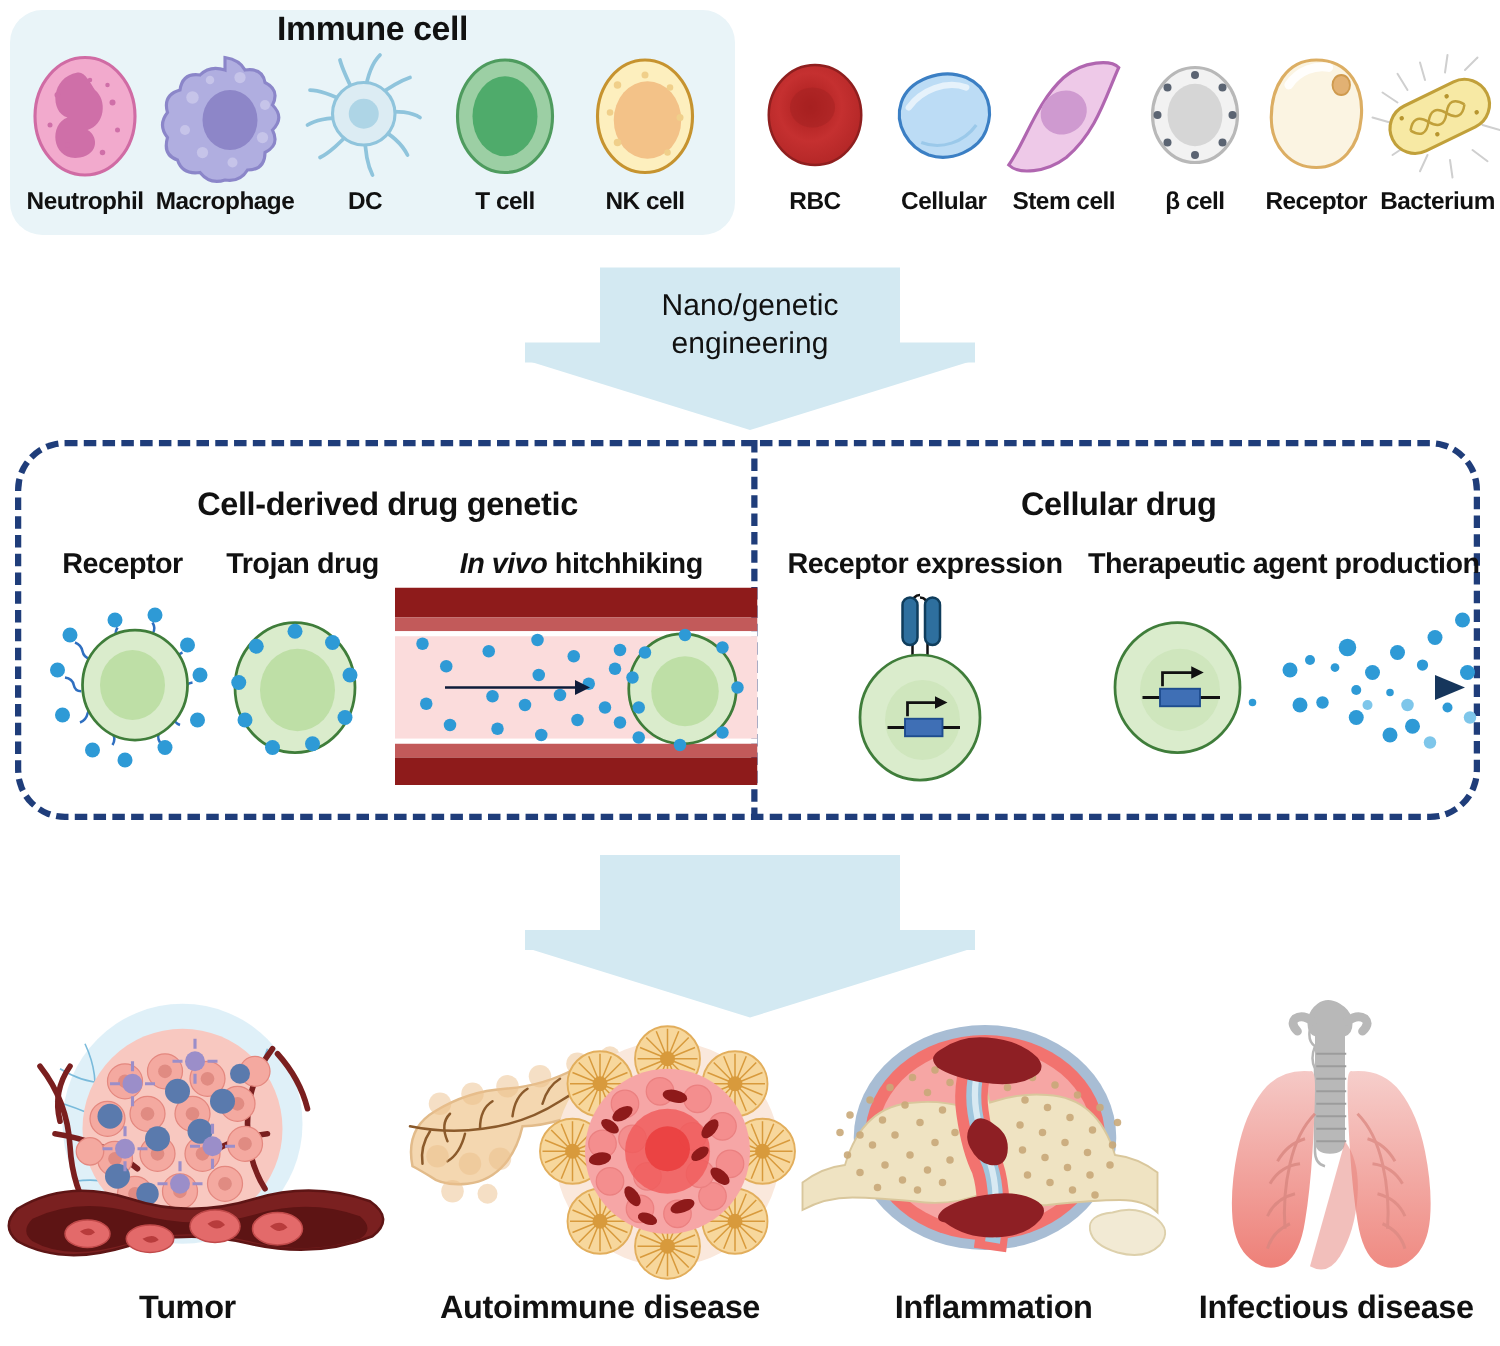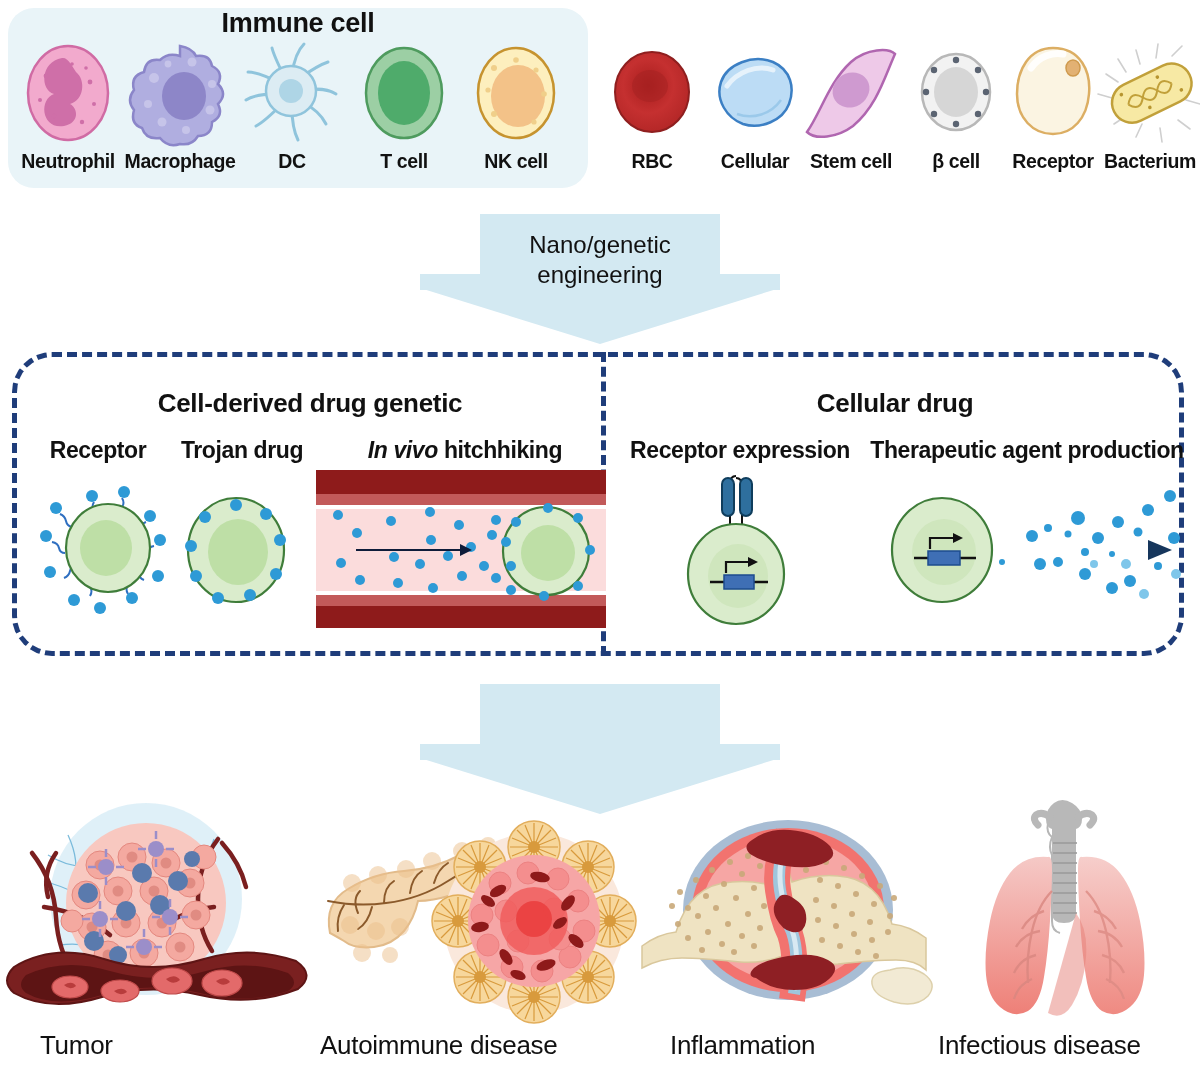--- a/index.html
+++ b/index.html
@@ -36,22 +36,22 @@
   .sectitle{font-size:26px;font-weight:700;letter-spacing:-.3px;}
   .subtitle{font-size:23px;font-weight:700;letter-spacing:-.4px;white-space:nowrap;}
 
   
   .vwall{position:absolute;left:0;width:100%;}
   .vdark{background:#8e1b1b;}
   .vmid{background:#c25a5a;}
   .vlumen{background:#fbdcdc;}
 
   
-  .bottomlabel{position:absolute;font-size:26px;font-weight:400;
-               letter-spacing:-.3px;white-space:nowrap;}
+  .bottomlabel{position:absolute;font-size:26px;font-weight:700;
+               text-align:center;letter-spacing:-.3px;white-space:nowrap;}
   svg{display:block;overflow:visible;}
 </style>
 </head>
 <body>
 
 <div class="abs" id="immune-panel"></div>
 <div class="abs ctr" id="immune-title">Immune cell</div>
 
 <div class="cellcol abs" style="left:10px">
   <div class="cellart">

